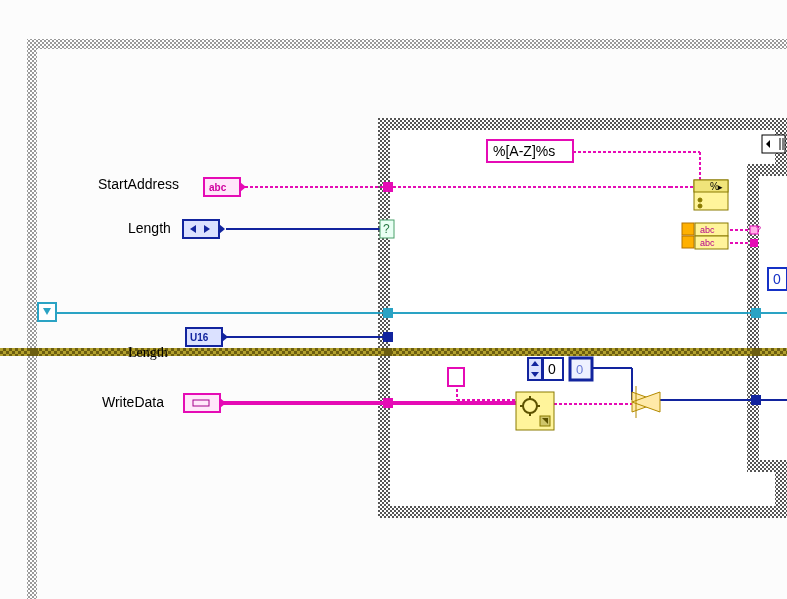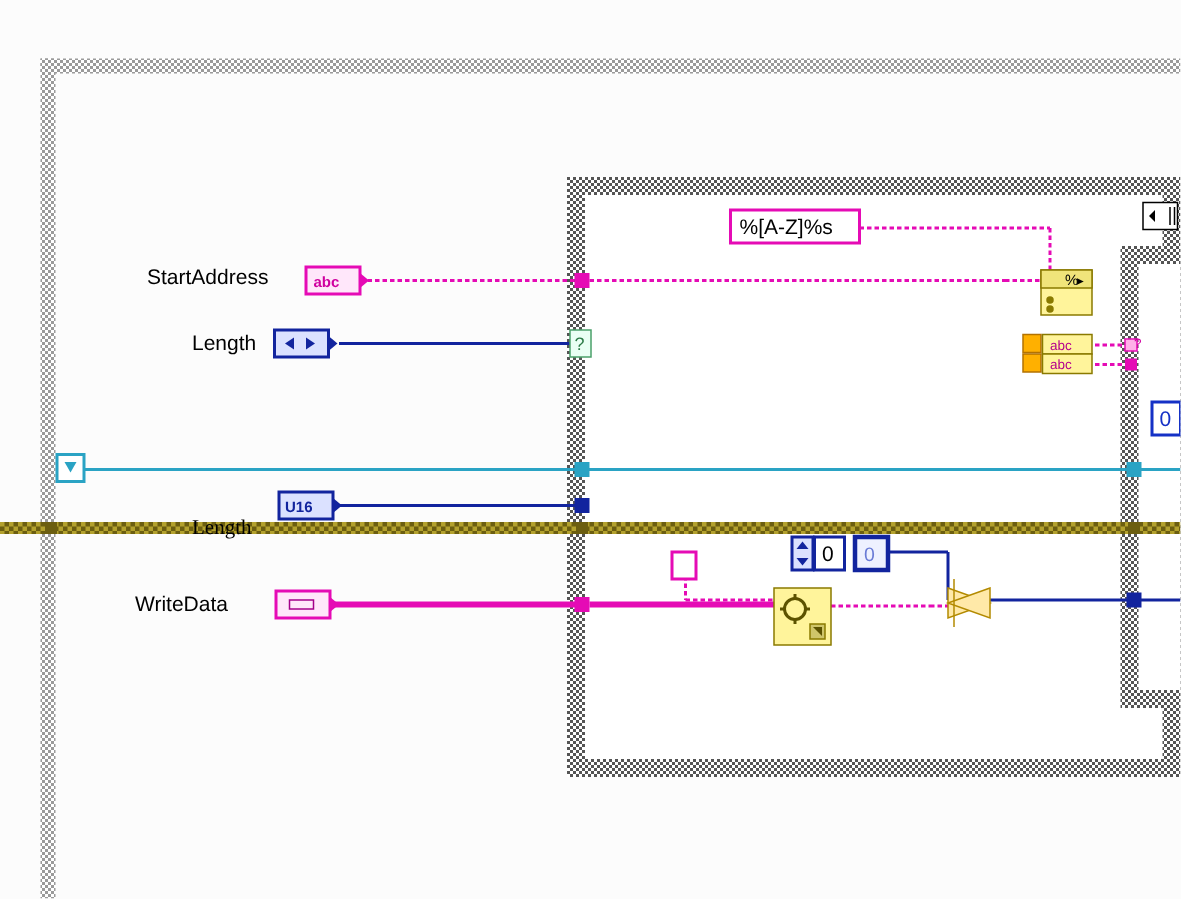--- a/index.html
+++ b/index.html
@@ -229,13 +229,13 @@
     <polygon points="632,392 660,402 632,412" fill="#ffe9a8" stroke="#b38a00"></polygon>
     <polygon points="660,392 632,402 660,412" fill="#ffe9a8" stroke="#b38a00"></polygon>
     <line x1="636" y1="386" x2="636" y2="418" stroke="#b38a00"></line>
   </g>
 
 </svg>
 
 <span class="label" style="left:98px; top:176px;">StartAddress</span>
 <span class="label" style="left:128px; top:220px;">Length</span>
 <span class="label" style="left:128px; top:345px;font-family:Liberation Serif, serif;">Length</span>
-<span class="label" style="left:90px; top:394px;">WriteData</span>
+<span class="label" style="left:102px; top:394px;">WriteData</span>
 
 </body></html>

